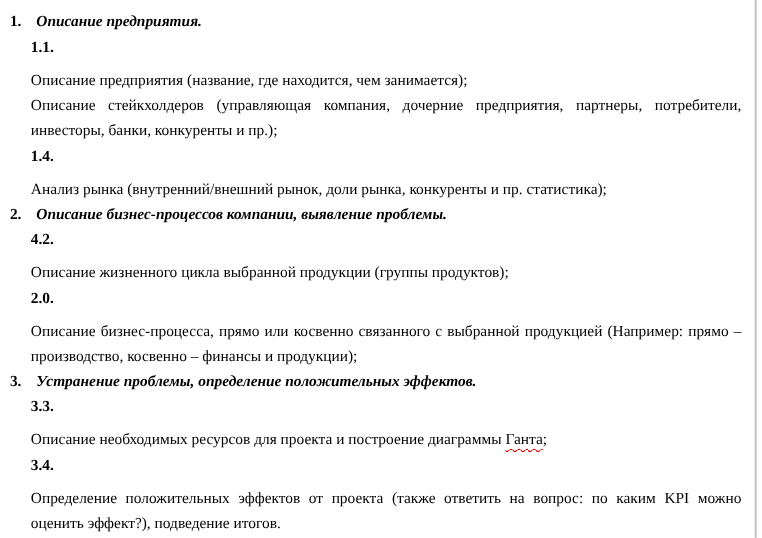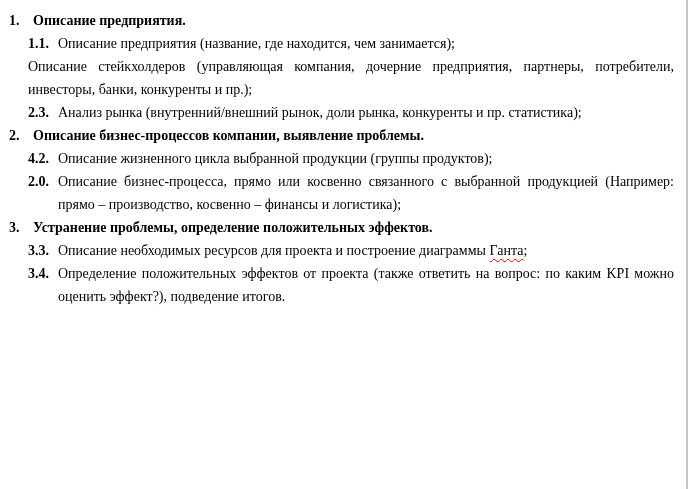--- a/index.html
+++ b/index.html
@@ -23,25 +23,26 @@
     height: 489px;
     background: #c4c7ca;
   }
   .sec {
     display: flex;
     margin: 0 19px 0 9px;
     line-height: 23px;
     font-weight: bold;
   }
   .sec .num { flex: 0 0 24px; width: 24px; }
-  .sec .title { flex: 1; }
+  .sec .title { flex: 1; font-style: italic; }
   .sub {
     display: flex;
     margin: 0 19px 0 28px;
     line-height: 23px;
+    flex-direction: column;
   }
   .sub .num { flex: 0 0 30px; width: 30px; font-weight: bold; }
   .sub .txt { flex: 1; text-align: justify; }
   .misspell {
     text-decoration-line: underline;
     text-decoration-style: wavy;
     text-decoration-color: #e00000;
     text-decoration-thickness: 1px;
     text-underline-offset: 3px;
   }
@@ -56,35 +57,35 @@
     <span class="title">Описание предприятия.</span>
   </div>
   <div class="sub">
     <span class="num">1.1.</span>
     <span class="txt">Описание предприятия (название, где находится, чем занимается);</span>
   </div>
   <div class="sub">
     <span class="txt">Описание стейкхолдеров (управляющая компания, дочерние предприятия, партнеры, потребители, инвесторы, банки, конкуренты и пр.);</span>
   </div>
   <div class="sub">
-    <span class="num">2.3.</span>
+    <span class="num">1.4.</span>
     <span class="txt">Анализ рынка (внутренний/внешний рынок, доли рынка, конкуренты и пр. статистика);</span>
   </div>
 
   <div class="sec">
     <span class="num">2.</span>
     <span class="title">Описание бизнес-процессов компании, выявление проблемы.</span>
   </div>
   <div class="sub">
     <span class="num">4.2.</span>
     <span class="txt">Описание жизненного цикла выбранной продукции (группы продуктов);</span>
   </div>
   <div class="sub">
     <span class="num">2.0.</span>
-    <span class="txt">Описание бизнес-процесса, прямо или косвенно связанного с выбранной продукцией (Например: прямо – производство, косвенно – финансы и логистика);</span>
+    <span class="txt">Описание бизнес-процесса, прямо или косвенно связанного с выбранной продукцией (Например: прямо – производство, косвенно – финансы и продукции);</span>
   </div>
 
   <div class="sec">
     <span class="num">3.</span>
     <span class="title">Устранение проблемы, определение положительных эффектов.</span>
   </div>
   <div class="sub">
     <span class="num">3.3.</span>
     <span class="txt"><span>Описание необходимых ресурсов для проекта и построение диаграммы </span><span class="misspell">Ганта</span><span>;</span></span>
   </div>

